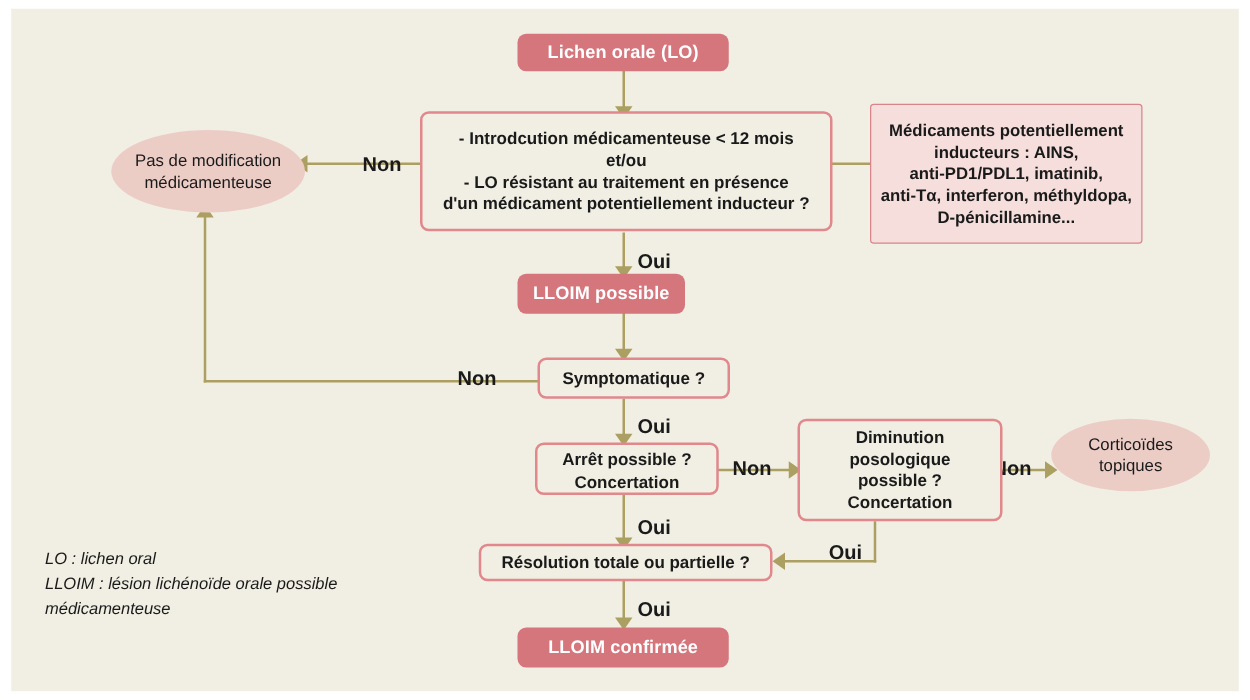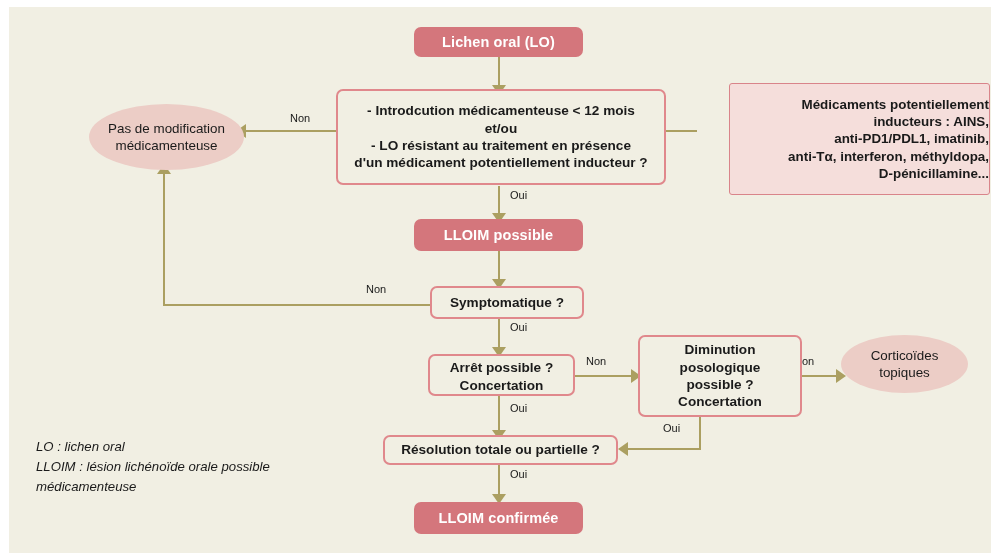--- a/index.html
+++ b/index.html
@@ -66,24 +66,25 @@
   .lnv{width:2.4px;}
 
   .arw{position:absolute;width:0;height:0;}
   .arw-d{border-left:7px solid transparent;border-right:7px solid transparent;border-top:10px solid #ab9f61;}
   .arw-u{border-left:7px solid transparent;border-right:7px solid transparent;border-bottom:10px solid #ab9f61;}
   .arw-l{border-top:7px solid transparent;border-bottom:7px solid transparent;border-right:10px solid #ab9f61;}
   .arw-r{border-top:7px solid transparent;border-bottom:7px solid transparent;border-left:10px solid #ab9f61;}
 
   .elabel{
     position:absolute;
-    font-size:11px;
-    font-weight:400;
+    font-size:16px;
+    font-weight:700;
     color:#1a1a1a;
     white-space:nowrap;
+    margin-top:12px;
   }
 
   .legend{
     position:absolute;
     font-style:italic;
     font-size:13.2px;
     line-height:1.5;
     color:#1a1a1a;
     white-space:pre-line;
   }
@@ -135,44 +136,44 @@
     <div class="elabel" style="left:501px;top:182px;">Oui</div>
     <div class="elabel" style="left:357px;top:276px;">Non</div>
     <div class="elabel" style="left:501px;top:314px;">Oui</div>
     <div class="elabel" style="left:577px;top:348px;">Non</div>
     <div class="elabel" style="left:501px;top:395px;">Oui</div>
     <div class="elabel" style="left:785px;top:348px;">Non</div>
     <div class="elabel" style="left:654px;top:415px;">Oui</div>
     <div class="elabel" style="left:501px;top:461px;">Oui</div>
 
     <div class="node filled" style="left:405px;top:20px;width:169px;height:30px;">
-      <span class="txt">Lichen oral (LO)</span>
+      <span class="txt">Lichen orale (LO)</span>
     </div>
 
     <div class="node outlined" style="left:327px;top:82px;width:330px;height:96px;">
       <span class="txt">- Introdcution médicamenteuse &lt; 12 mois
 et/ou
 - LO résistant au traitement en présence
 d'un médicament potentiellement inducteur ?</span>
     </div>
 
-    <div class="node tintbox" style="left:720px;top:76px;width:261px;height:112px;text-align:right;">
+    <div class="node tintbox" style="left:687px;top:76px;width:218px;height:112px;">
       <span class="txt">Médicaments potentiellement
 inducteurs : AINS,
 anti-PD1/PDL1, imatinib,
 anti-Tα, interferon, méthyldopa,
 D-pénicillamine...</span>
     </div>
 
     <div class="node ellipse" style="left:80px;top:97px;width:155px;height:66px;">
       <span class="txt">Pas de modification
 médicamenteuse</span>
     </div>
 
-    <div class="node filled" style="left:405px;top:212px;width:169px;height:32px;">
+    <div class="node filled" style="left:405px;top:212px;width:134px;height:32px;">
       <span class="txt">LLOIM possible</span>
     </div>
 
     <div class="node outlined" style="left:421px;top:279px;width:154px;height:33px;">
       <span class="txt">Symptomatique ?</span>
     </div>
 
     <div class="node outlined" style="left:419px;top:347px;width:147px;height:42px;align-items:flex-end;">
       <span class="txt">Arrêt possible ?
 Concertation</span>

